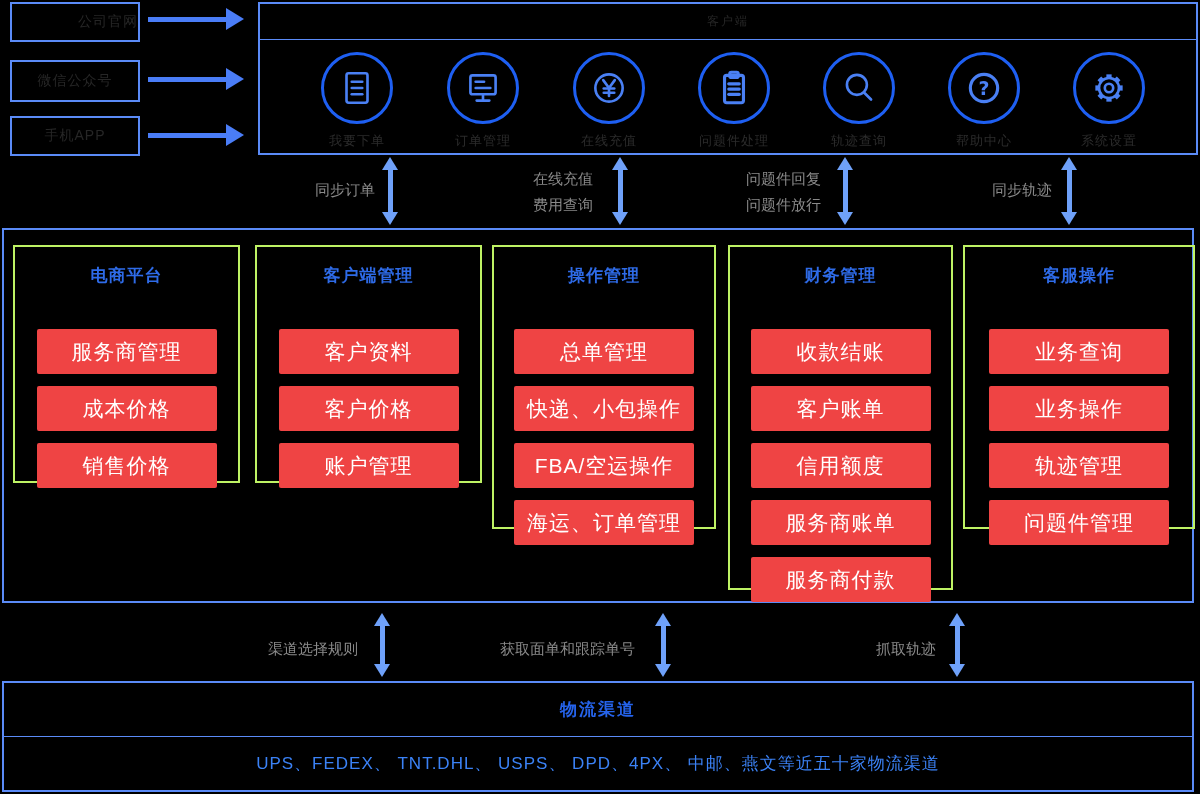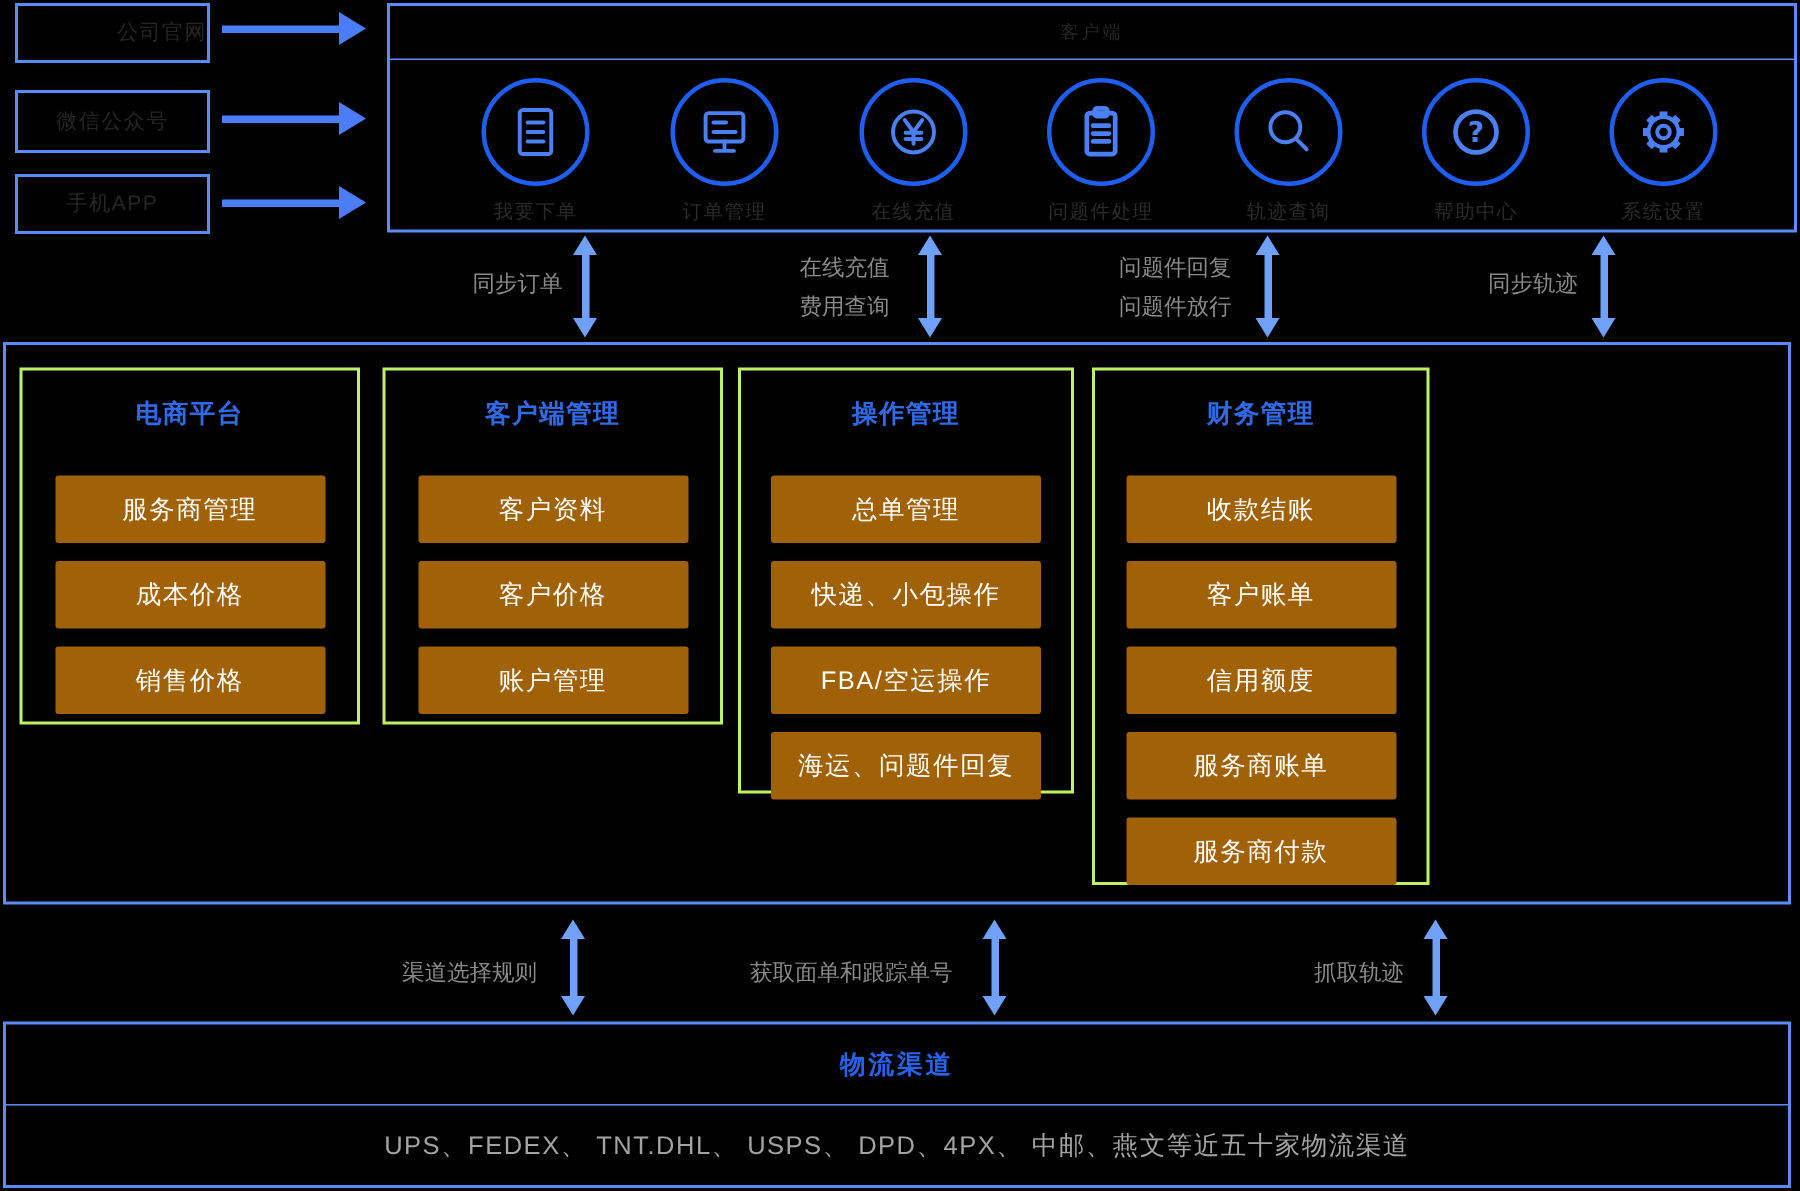--- a/index.html
+++ b/index.html
@@ -44,32 +44,32 @@
   }
   .link-label{position:absolute;color:#8a8a8a;font-size:15px;line-height:26px;white-space:nowrap;}
   
   .mgmt-wrap{position:absolute;left:2px;top:228px;width:1192px;height:375px;border:2px solid #5B8BF7;box-sizing:border-box;}
   .module{position:absolute;border:2px solid #bef264;box-sizing:border-box;}
   .module-title{
     text-align:center;margin-top:17px;color:#2E6BE8;font-size:17px;font-weight:bold;letter-spacing:1px;
   }
   .module-btn{
     position:absolute;left:50%;transform:translateX(-50%);width:180px;height:45px;
-    background:#a16207;color:#ffffff;font-size:17px;letter-spacing:1px;
-    display:flex;align-items:center;justify-content:center;border-radius:2px;
+    background:#ef4444;color:#ffffff;font-size:21px;letter-spacing:1px;
+    display:flex;align-items:center;justify-content:center;border-radius:2px;margin-top:12px;
   }
   
   .logi-panel{position:absolute;left:2px;top:681px;width:1192px;height:111px;border:2px solid #5B8BF7;box-sizing:border-box;}
   .logi-title{
     height:53px;border-bottom:1px solid #5B8BF7;display:flex;align-items:center;justify-content:center;
     color:#2563EB;font-size:17px;font-weight:bold;letter-spacing:2px;
   }
   .logi-carriers{
     height:52px;display:flex;align-items:center;justify-content:center;
-    color:#a3a3a3;font-size:17px;letter-spacing:1px;
+    color:#3b82f6;font-size:17px;letter-spacing:1px;
   }
 </style>
 </head>
 <body>
 
 <div class="stage">
 
   <div class="src-box" style="top:2px;height:36px;justify-content:flex-end;">
     <span>公司官网</span>
   </div>
@@ -210,32 +210,39 @@
       <div class="module-btn" style="top:70px;">客户资料</div>
       <div class="module-btn" style="top:127px;">客户价格</div>
       <div class="module-btn" style="top:184px;">账户管理</div>
     </div>
 
     <div class="module" style="left:488px;top:15px;width:224px;height:284px;">
       <div class="module-title">操作管理</div>
       <div class="module-btn" style="top:70px;">总单管理</div>
       <div class="module-btn" style="top:127px;">快递、小包操作</div>
       <div class="module-btn" style="top:184px;">FBA/空运操作</div>
-      <div class="module-btn" style="top:241px;">海运、问题件回复</div>
+      <div class="module-btn" style="top:241px;">海运、订单管理</div>
     </div>
 
     <div class="module" style="left:724px;top:15px;width:225px;height:345px;">
       <div class="module-title">财务管理</div>
       <div class="module-btn" style="top:70px;">收款结账</div>
       <div class="module-btn" style="top:127px;">客户账单</div>
       <div class="module-btn" style="top:184px;">信用额度</div>
       <div class="module-btn" style="top:241px;">服务商账单</div>
       <div class="module-btn" style="top:298px;">服务商付款</div>
     </div>
 
+    <div class="module" style="left:959px;top:15px;width:232px;height:284px;">
+      <div class="module-title">客服操作</div>
+      <div class="module-btn" style="top:70px;">业务查询</div>
+      <div class="module-btn" style="top:127px;">业务操作</div>
+      <div class="module-btn" style="top:184px;">轨迹管理</div>
+      <div class="module-btn" style="top:241px;">问题件管理</div>
+    </div>
   </div>
 
   <div class="v-arrow" style="left:380px;top:625px;height:40px;"></div>
   <div class="v-arrow" style="left:661px;top:625px;height:40px;"></div>
   <div class="v-arrow" style="left:955px;top:625px;height:40px;"></div>
 
   <div class="link-label" style="left:268px;top:636px;">渠道选择规则</div>
   <div class="link-label" style="left:500px;top:636px;">获取面单和跟踪单号</div>
   <div class="link-label" style="left:876px;top:636px;">抓取轨迹</div>
 

